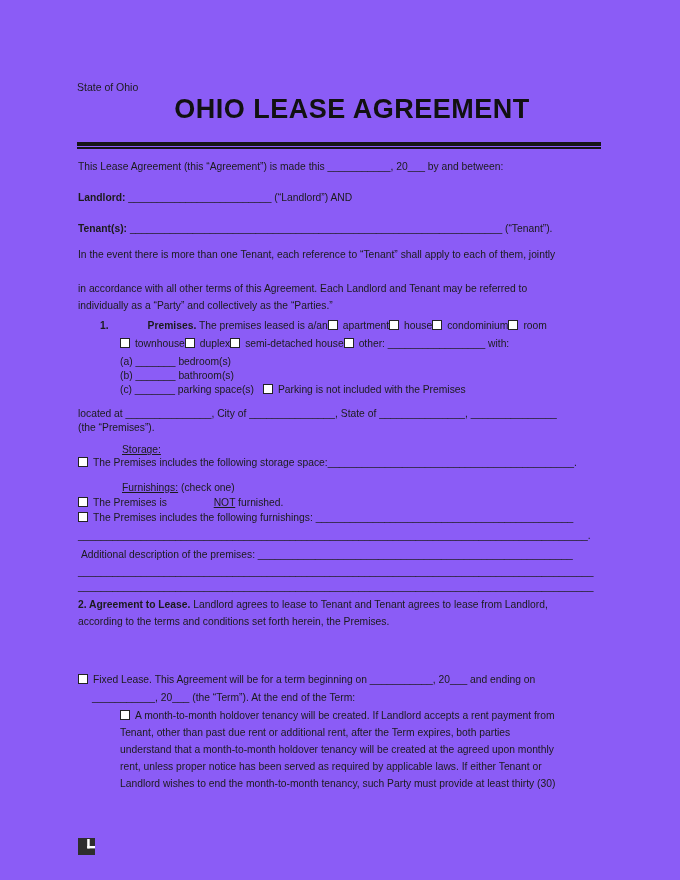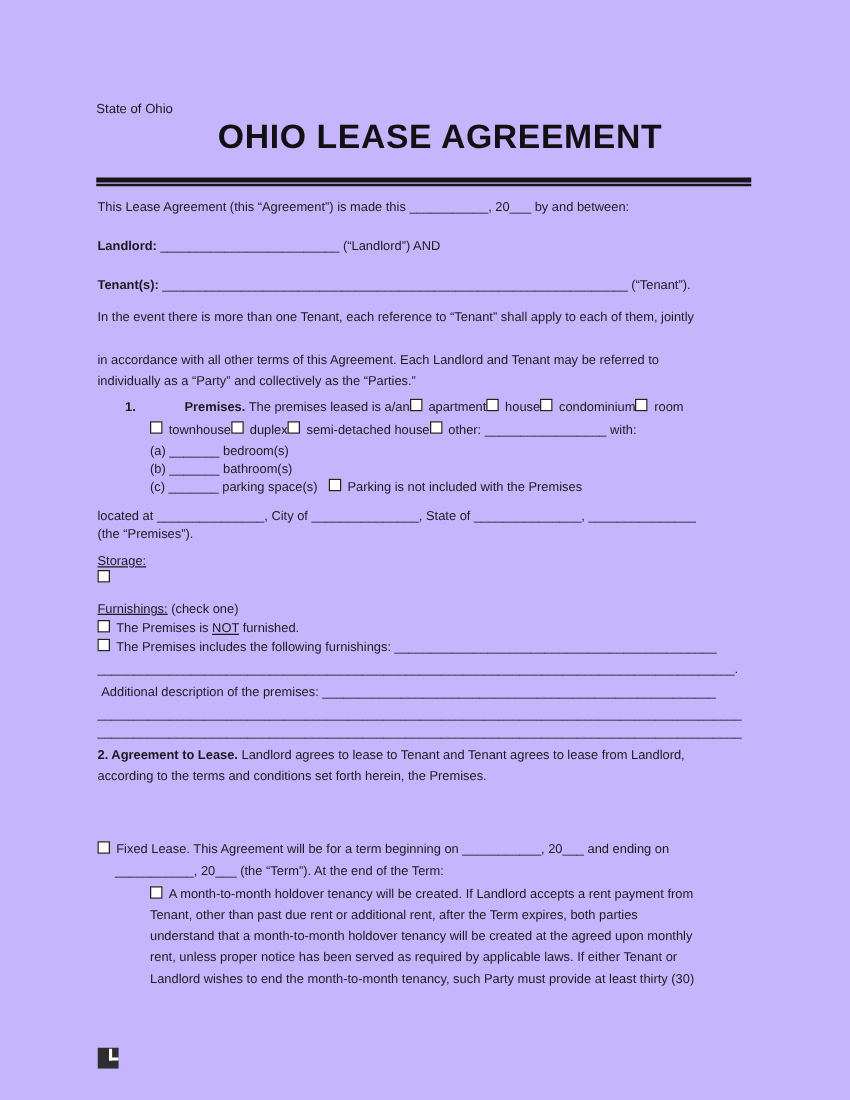--- a/index.html
+++ b/index.html
@@ -1,36 +1,36 @@
 <!DOCTYPE html>
 <html><head>
 <meta charset="utf-8">
 <style>
   html,body { margin:0; padding:0; background:#ffffff; }
   .page {
     position:relative;
     width:680px; height:880px;
-    background:#c4b5fd;
+    background:#8b5cf6;
     font-family:"Liberation Sans","DejaVu Sans",sans-serif;
     font-size:10.3px;
     color:#1b1b1b;
     overflow:hidden;
   }
   .ln { position:absolute; left:78px; white-space:nowrap; line-height:14px; }
   .state { position:absolute; left:77px; top:81px; font-size:10.5px; }
   .title {
     position:absolute; left:0; right:0; top:95px; margin:0;
     text-align:center; font-size:27px; font-weight:bold;
     letter-spacing:0.5px; color:#111; line-height:28px;padding-left:24px;
   }
   .rule { position:absolute; left:77px; top:142px; width:524px; }
   .rule .rl1 { height:4px; background:#161616; }
   .rule .rl2 { height:2px; background:#161616; margin-top:1px; }
   b { font-weight:bold; }
-  .u { text-decoration:underline; }
+  .u { text-decoration:underline;margin-left:44px; }
   .cb {
     display:inline-block; width:8px; height:8px;
     border:1px solid #222; background:#fff;
     margin-right:5px; vertical-align:-0.5px;
   }
   .opt { }
   .lead-gap { margin-left:11px;padding-left:28px; }
   .cbl { margin-left:9px; }
   .logo { position:absolute; left:78px; top:838px; width:17px; height:17px; }
 </style>
@@ -72,21 +72,21 @@
   <div class="ln" style="top:369px;left:120px">(b) _______ bathroom(s)</div>
   <div class="ln" style="top:383px;left:120px">
     <span>(c) _______ parking space(s)</span><span class="cb cbl"></span><span>Parking is not included with the Premises</span>
   </div>
 
   <div class="ln" style="top:407px">located at _______________, City of _______________, State of _______________, _______________</div>
   <div class="ln" style="top:421px">(the “Premises”).</div>
 
   <div class="ln u" style="top:443px">Storage:</div>
   <div class="ln" style="top:456px">
-    <span class="cb"></span>
+    <span class="cb"></span><span>The Premises includes the following storage space:___________________________________________.</span>
   </div>
 
   <div class="ln" style="top:481px">
     <span class="u">Furnishings:</span><span> (check one)</span>
   </div>
   <div class="ln" style="top:496px">
     <span class="cb"></span><span>The Premises is </span><span class="u">NOT</span><span> furnished.</span>
   </div>
   <div class="ln" style="top:511px">
     <span class="cb"></span><span>The Premises includes the following furnishings: _____________________________________________</span>

